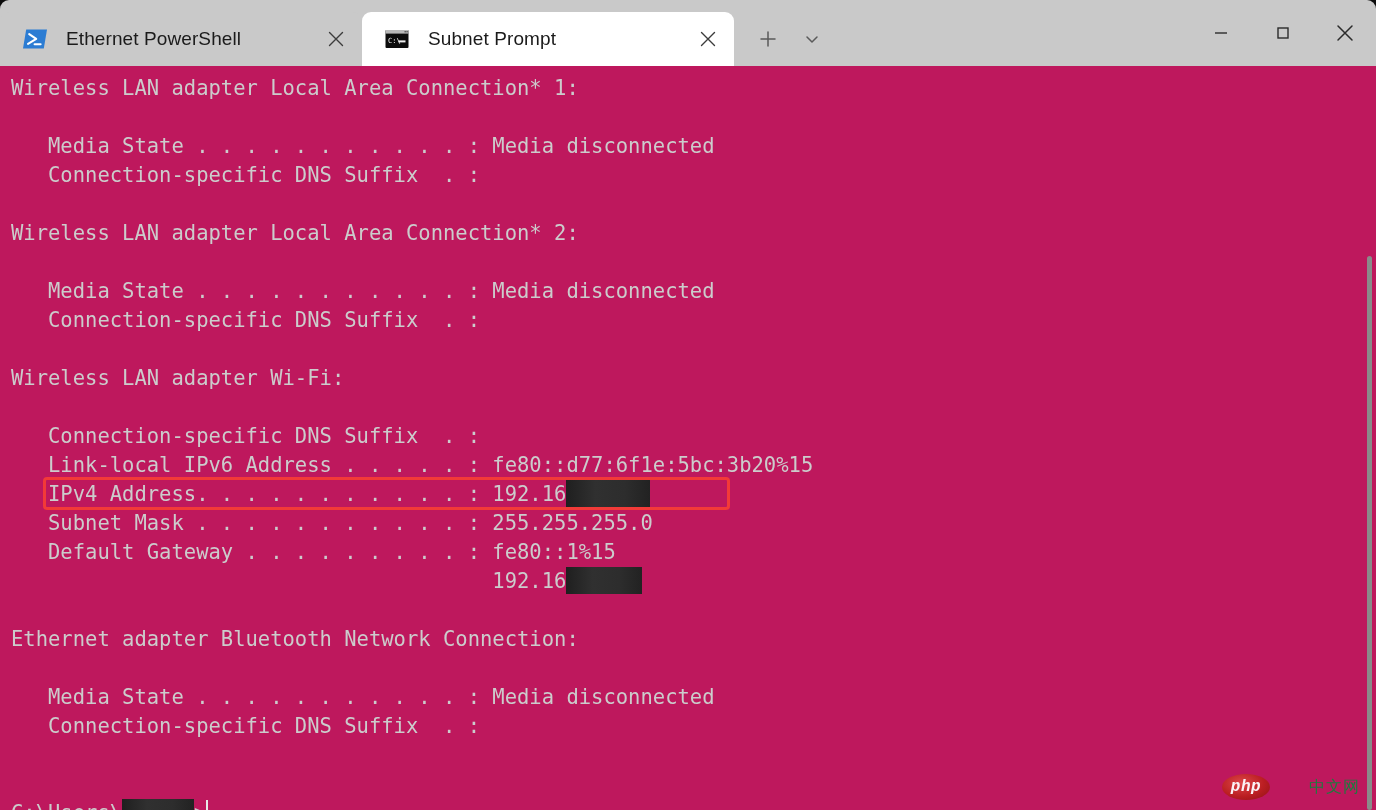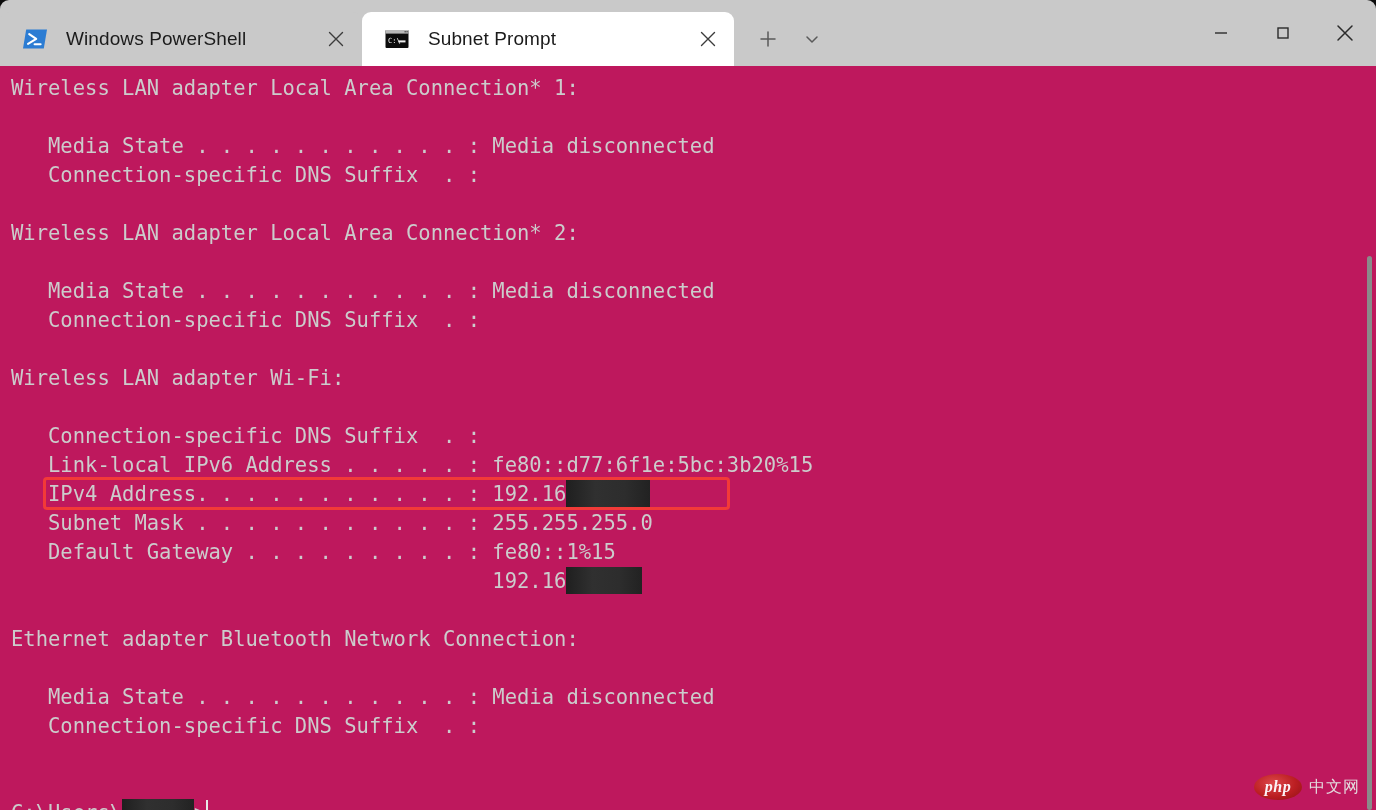--- a/index.html
+++ b/index.html
@@ -180,50 +180,51 @@
     align-items: center;
     gap: 7px;
     opacity: .95;
     pointer-events: none;
   }
   .wm-php {
     width: 48px; height: 26px;
     border-radius: 50%;
     background: radial-gradient(ellipse at 40% 35%, #e04a4a 0%, #bb1f1f 55%, #8d1212 100%);
     display: flex; align-items: center; justify-content: center;
-    font-family: Liberation Serif, serif;
+    font-family: Liberation Mono, monospace;
     font-style: italic;
     font-weight: bold;
     font-size: 16px;
     color: #ffffff;
     letter-spacing: .5px;
   }
   .wm-text {
     font-family: "DejaVu Sans", sans-serif;
     font-size: 16px;
-    color: #e5e5e5;
+    color: #15803d;
     letter-spacing: 1px;
+    margin-left: 32px;
   }
 </style>
 </head>
 <body>
 
 <div id="app">
 
   <div class="tabbar">
 
     <div class="tab inactive">
       <span class="tab-icon">
         <svg width="26" height="26" viewBox="0 0 26 26">
           <path d="M4.2 3.6 L25 3.6 L21.8 22.4 L1 22.4 Z" fill="#2b7cd3"></path>
           <path d="M7.2 8.2 L14.2 12.9 L6.0 17.8" fill="none" stroke="#ffffff" stroke-width="2.1" stroke-linecap="round" stroke-linejoin="round"></path>
           <path d="M12.6 18.2 L18.6 18.2" fill="none" stroke="#ffffff" stroke-width="2.1" stroke-linecap="round"></path>
         </svg>
       </span>
-      <span class="tab-title">Windows PowerShell</span>
+      <span class="tab-title">Ethernet PowerShell</span>
       <span class="tab-close">
         <svg width="18" height="18" viewBox="0 0 18 18">
           <path d="M2.5 2.5 L15.5 15.5 M15.5 2.5 L2.5 15.5" stroke="#3c3c3c" stroke-width="1.4" stroke-linecap="round"></path>
         </svg>
       </span>
     </div>
 
     <div class="tab active">
       <span class="tab-icon">
         <svg width="26" height="26" viewBox="0 0 26 26">

